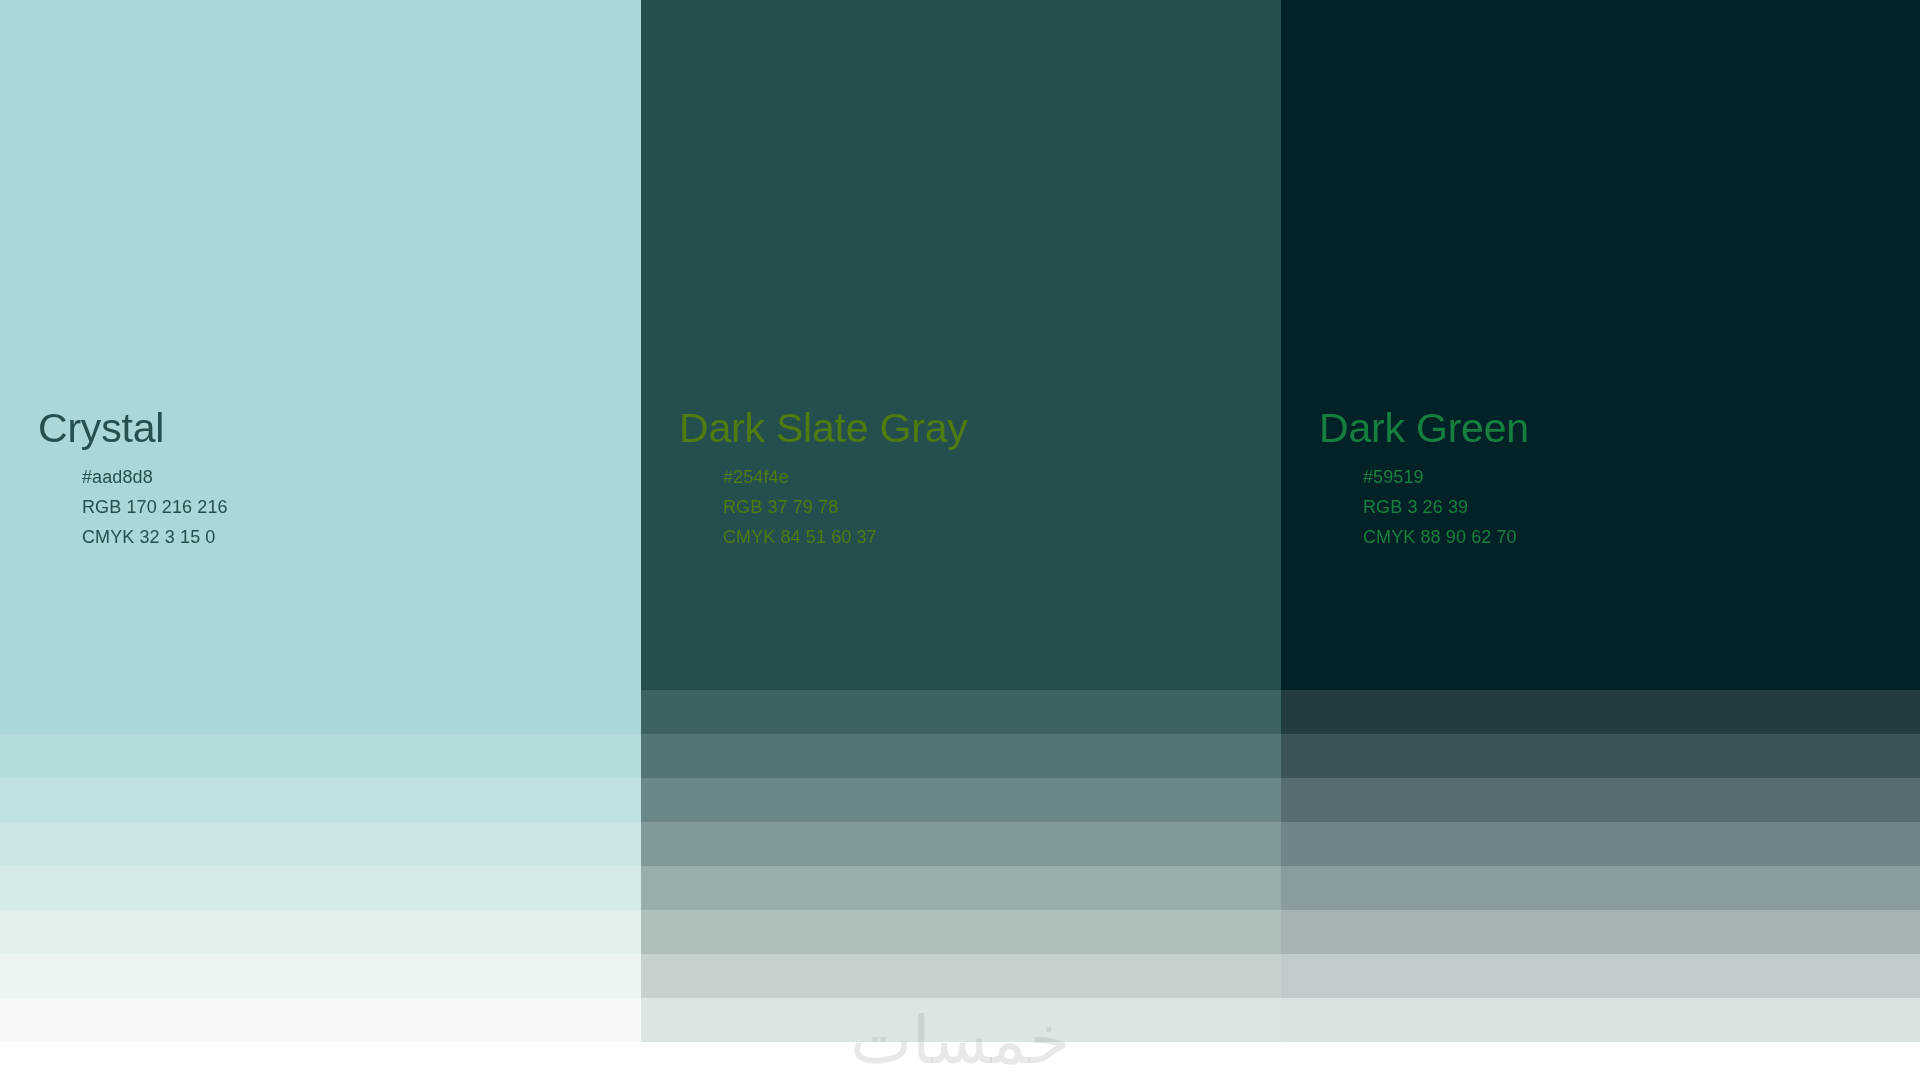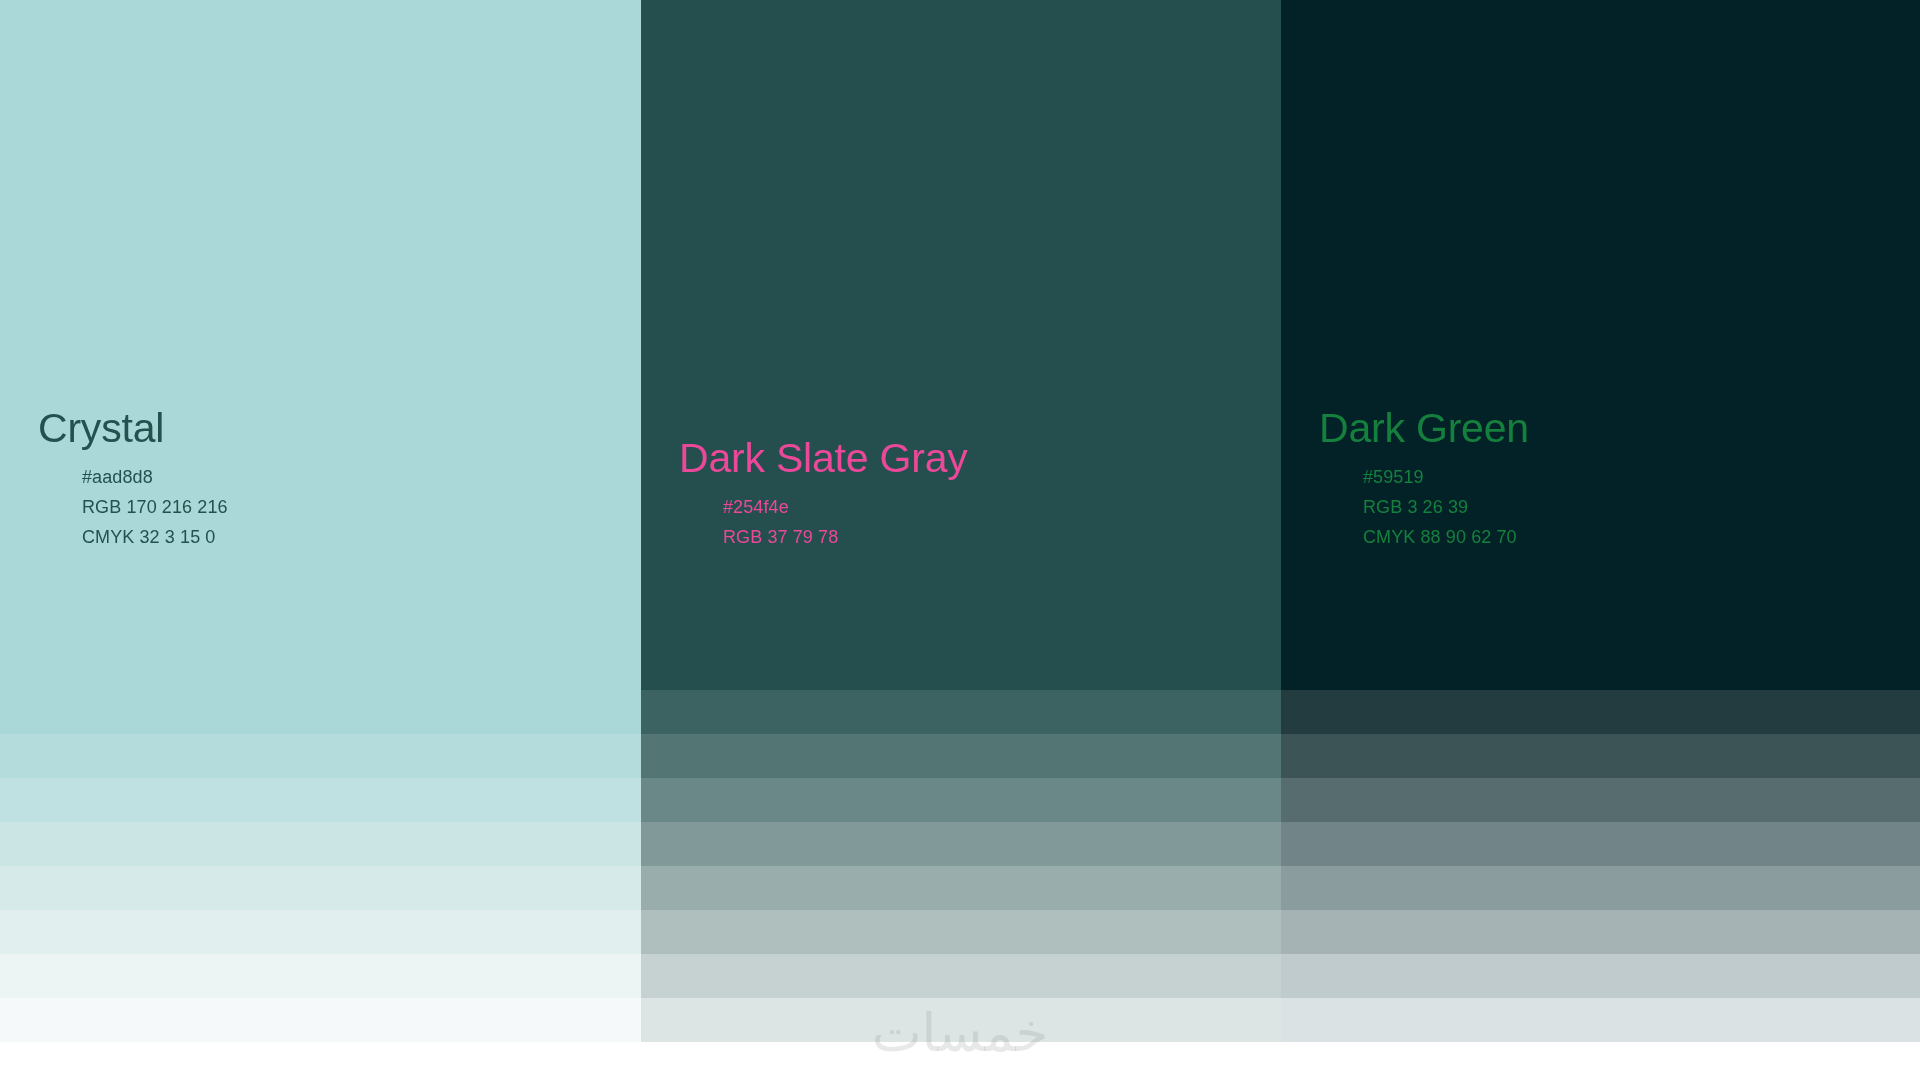--- a/index.html
+++ b/index.html
@@ -88,24 +88,24 @@
     left: 0;
     bottom: 0;
     width: 1920px;
     height: 90px;
     overflow: hidden;
     pointer-events: none;
   }
   .watermark {
     position: absolute;
     left: 50%;
-    bottom: 12px;
+    bottom: 4px;
     transform: translateX(-50%);
     font-family: "DejaVu Sans", sans-serif;
-    font-size: 53px;
+    font-size: 66px;
     line-height: 70px;
     color: rgba(105, 118, 118, 0.16);
     direction: rtl;
     unicode-bidi: bidi-override;
     white-space: nowrap;
     letter-spacing: 1px;
   }
 </style>
 </head>
 <body>
@@ -137,24 +137,25 @@
     <div class="tints">
       <div class="tint" style="background-color: rgb(60, 98, 97);"></div>
       <div class="tint" style="background-color: rgb(83, 117, 116);"></div>
       <div class="tint" style="background-color: rgb(106, 136, 135);"></div>
       <div class="tint" style="background-color: rgb(129, 154, 153);"></div>
       <div class="tint" style="background-color: rgb(152, 173, 172);"></div>
       <div class="tint" style="background-color: rgb(175, 191, 190);"></div>
       <div class="tint" style="background-color: rgb(198, 210, 209);"></div>
       <div class="tint" style="background-color: rgb(221, 229, 228);"></div>
     </div>
-    <div class="label-block" style="color: #ec4899;">
+    <div class="label-block" style="color: #4d7c0f;">
       <div class="swatch-name">Dark Slate Gray</div>
       <div class="swatch-spec">#254f4e</div>
       <div class="swatch-spec">RGB 37 79 78</div>
+      <div class="swatch-spec">CMYK 84 51 60 37</div>
     </div>
   </div>
 
   <div class="swatch" id="swatch-2">
     <div class="swatch-solid" style="background-color: rgb(3, 34, 39);"></div>
     <div class="tints">
       <div class="tint" style="background-color: rgb(35, 60, 64);"></div>
       <div class="tint" style="background-color: rgb(61, 84, 87);"></div>
       <div class="tint" style="background-color: rgb(87, 108, 111);"></div>
       <div class="tint" style="background-color: rgb(113, 132, 135);"></div>

